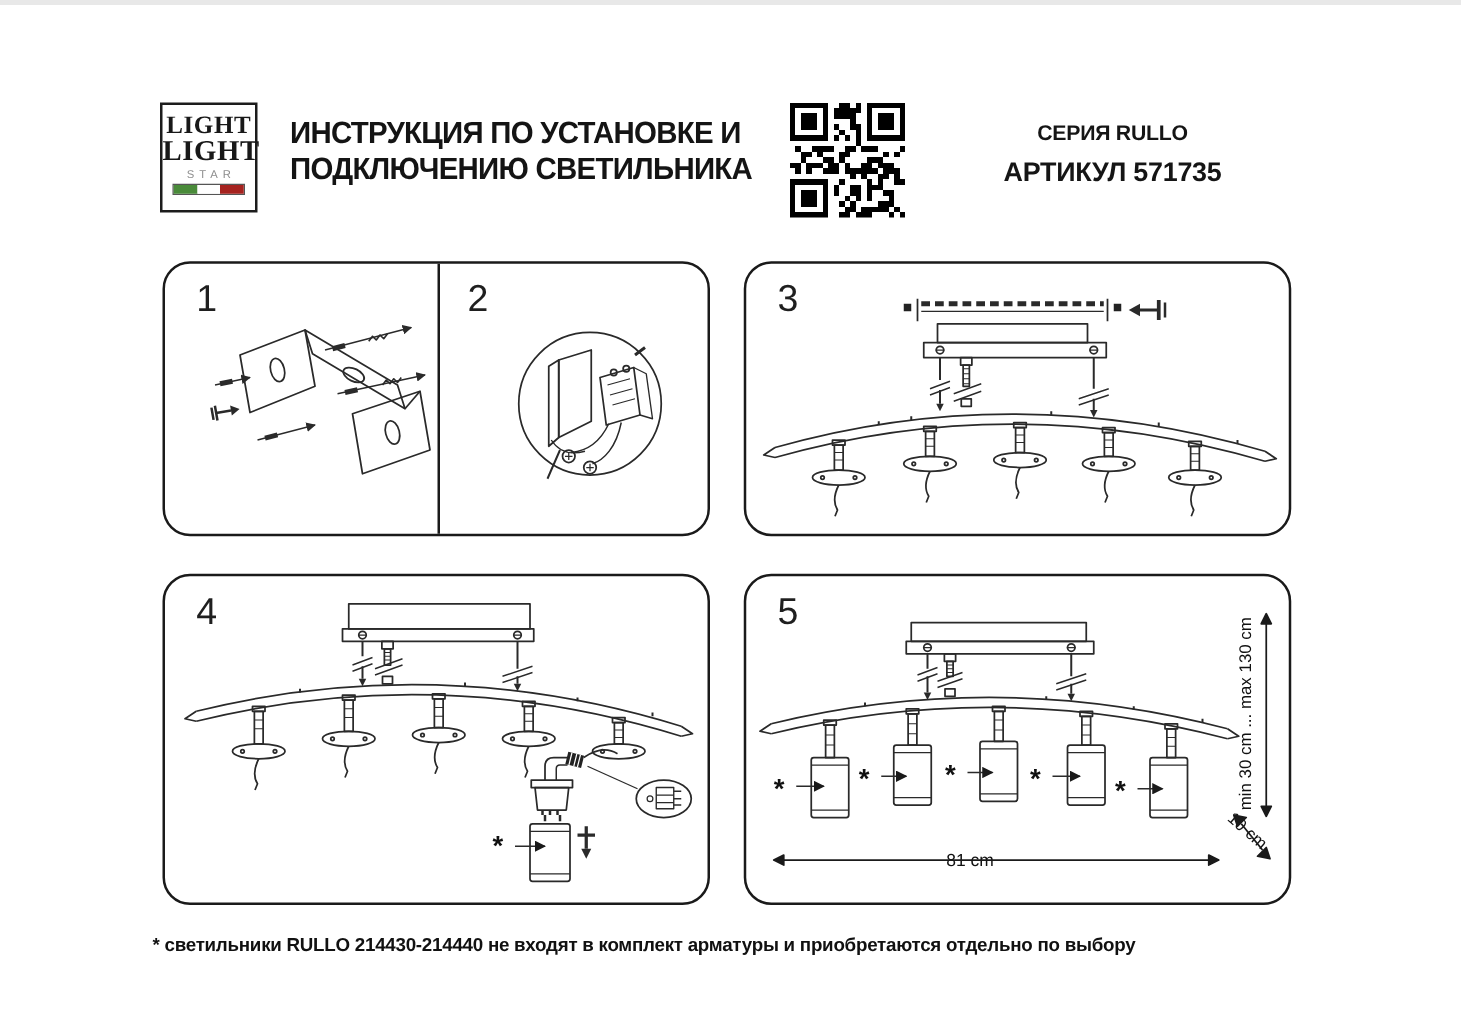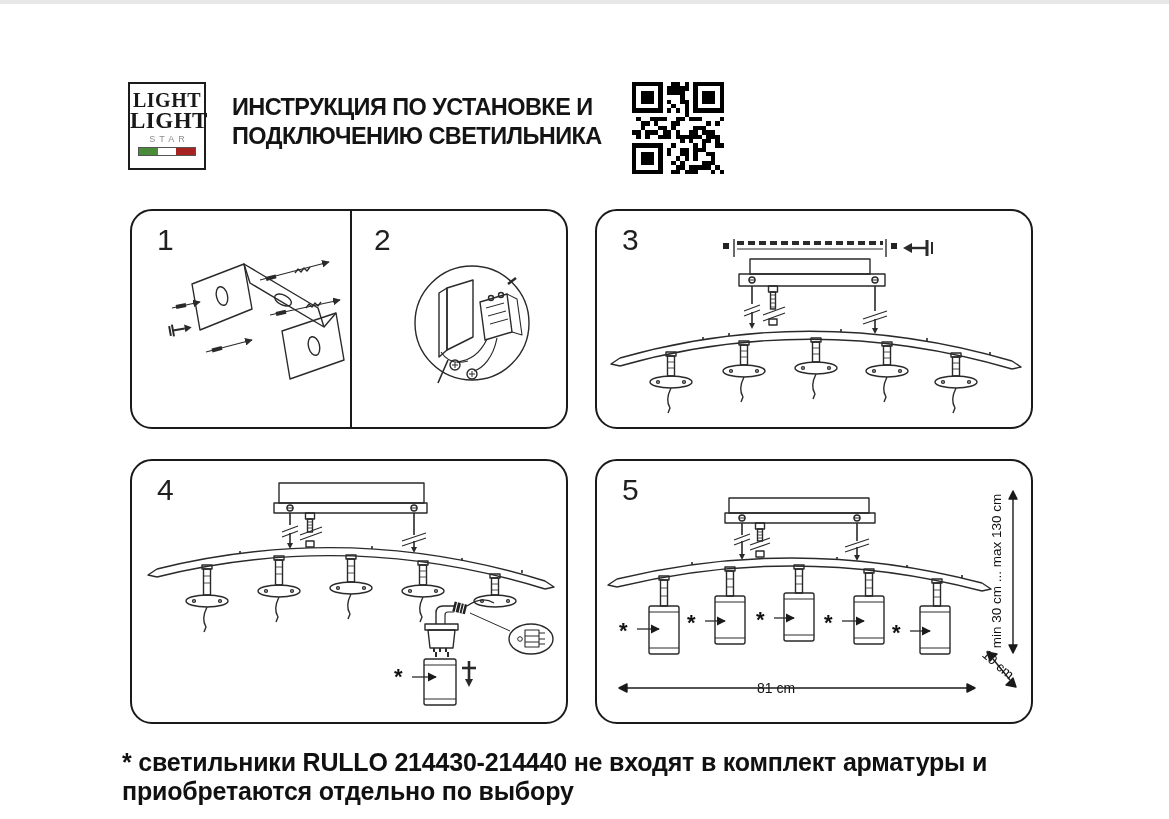--- a/index.html
+++ b/index.html
@@ -28,21 +28,21 @@
   .divider{position:absolute;left:218px;top:0;width:1.6px;height:100%;background:#1a1a1a;}
   .num{position:absolute;font-size:30px;font-weight:400;color:#1f1f1f;}
   .diagram{position:absolute;left:0;top:0;}
   .half2{left:219px;}
   .ast{position:absolute;font-size:22px;font-weight:700;color:#111;}
   .dim{position:absolute;font-size:14px;font-weight:500;color:#111;white-space:nowrap;}
   .dim-w{left:160px;top:219px;width:85px;}
   .dim-h{left:310px;top:102px;width:180px;height:16px;text-align:center;transform:rotate(-90deg);font-size:13.5px;}
   .dim-d{left:372px;top:196px;width:58px;text-align:center;transform:rotate(41deg);font-size:13.5px;}
   
-  .footnote{position:absolute;left:122px;top:744px;width:960px;font-size:25px;font-weight:600;
+  .footnote{position:absolute;left:122px;top:744px;width:960px;font-size:15px;font-weight:600;
             letter-spacing:-.2px;color:#111;}
   svg{display:block;}
 </style>
 </head>
 <body>
 
 <div class="page">
 
   <div class="logo-box">
     <div class="logo-light">LIGHT</div>
@@ -185,20 +185,24 @@
       <rect x="1" y="1" width="5" height="5" fill="#fff"></rect>
       <rect x="2" y="2" width="3" height="3" fill="#000"></rect>
       <rect x="14" y="0" width="7" height="7" fill="#000"></rect>
       <rect x="15" y="1" width="5" height="5" fill="#fff"></rect>
       <rect x="16" y="2" width="3" height="3" fill="#000"></rect>
       <rect x="0" y="14" width="7" height="7" fill="#000"></rect>
       <rect x="1" y="15" width="5" height="5" fill="#fff"></rect>
       <rect x="2" y="16" width="3" height="3" fill="#000"></rect>
     </svg>
 
+  <div class="prod">
+    <div class="prod-series">СЕРИЯ RULLO</div>
+    <div class="prod-article">АРТИКУЛ 571735</div>
+  </div>
 
   <section class="panel panelA">
     <span class="num" style="left:25px;top:12px;">1</span>
     <span class="num" style="left:242px;top:12px;">2</span>
     <div class="divider"></div>
 
     <svg class="diagram" width="219" height="216" viewBox="0 0 219 216">
       <defs>
           <marker id="ah1" viewBox="0 0 10 10" refX="9" refY="5" markerWidth="7" markerHeight="7" orient="auto">
             <path d="M0,0 L10,5 L0,10 z" fill="#2a2a2a"></path>

